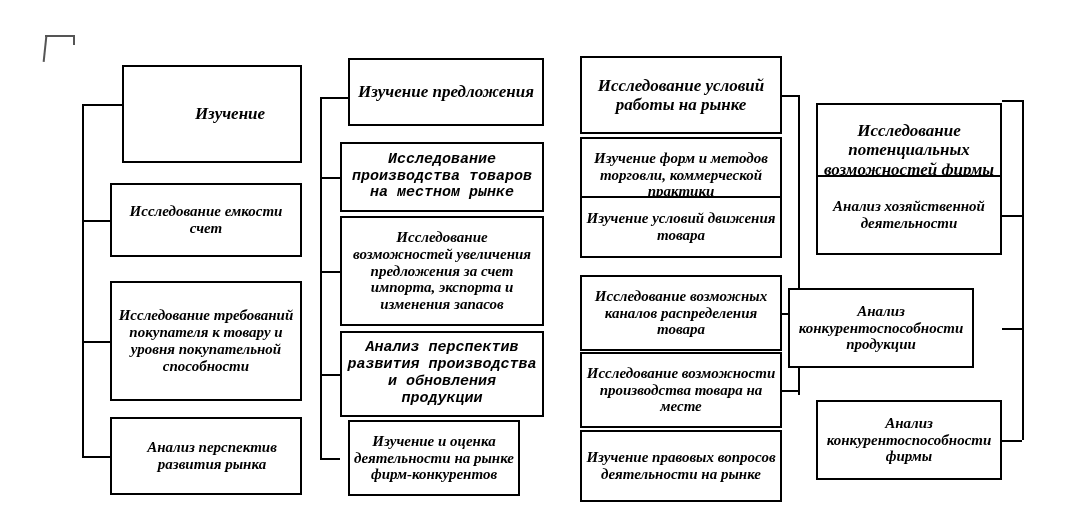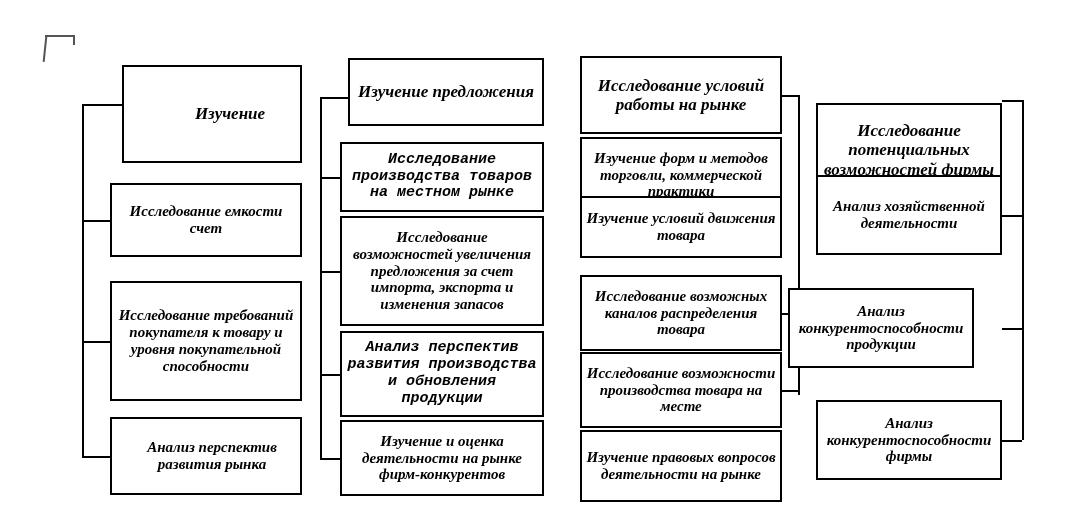--- a/index.html
+++ b/index.html
@@ -103,21 +103,21 @@
   <div class="conn h" style="left:82px; top:456px; width:28px;"></div>
 
   <div class="box head" style="left:348px; top:58px; width:196px; height:68px;">Изучение предложения</div>
 
   <div class="box sub" style="left:340px; top:142px; width:204px; height:70px;font-family:Liberation Mono, monospace;">Исследование производства товаров на местном рынке</div>
 
   <div class="box sub" style="left:340px; top:216px; width:204px; height:110px;">Исследование возможностей увеличения предложения за счет импорта, экспорта и изменения запасов</div>
 
   <div class="box sub" style="left:340px; top:331px; width:204px; height:86px;font-family:Liberation Mono, monospace;">Анализ перспектив развития производства и обновления продукции</div>
 
-  <div class="box sub" style="left:340px; top:420px; width:204px; height:76px;">Изучение и оценка деятельности на рынке фирм-конкурентов</div>
+  <div class="box sub" style="left:348px; top:420px; width:172px; height:76px;">Изучение и оценка деятельности на рынке фирм-конкурентов</div>
 
   <div class="conn v" style="left:320px; top:97px; height:300px;"></div>
   <div class="conn h" style="left:320px; top:97px; width:28px;"></div>
   <div class="conn h" style="left:320px; top:177px; width:20px;"></div>
   <div class="conn h" style="left:320px; top:271px; width:20px;"></div>
   <div class="conn h" style="left:320px; top:374px; width:20px;"></div>
   <div class="conn h" style="left:320px; top:458px; width:20px;"></div>
   <div class="conn v" style="left:320px; top:374px; height:86px;"></div>
 
   <div class="box head" style="left:580px; top:56px; width:202px; height:78px;">Исследование условий работы на рынке</div>

